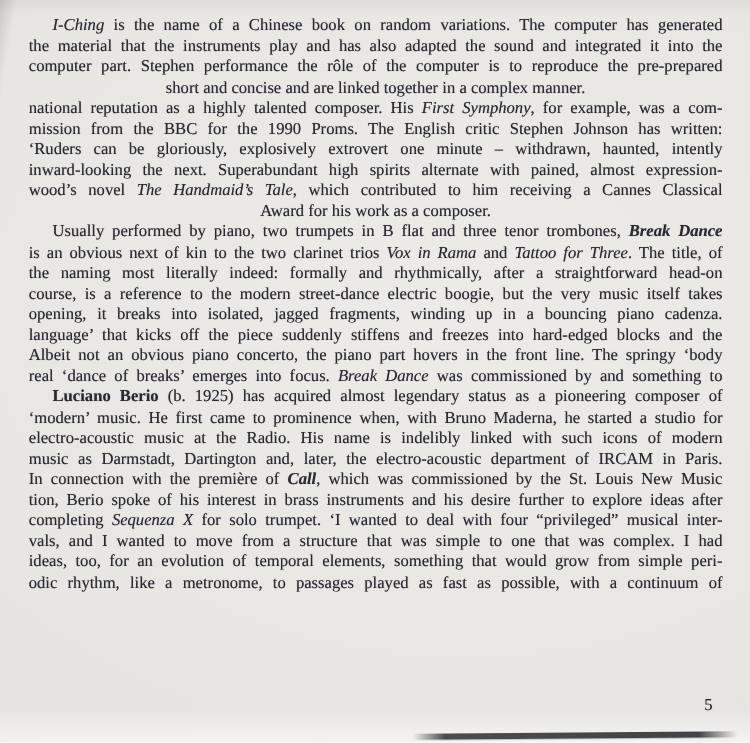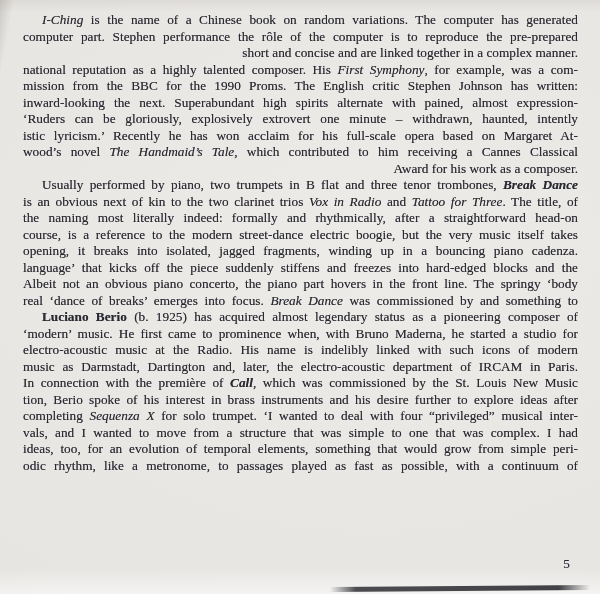--- a/index.html
+++ b/index.html
@@ -12,21 +12,21 @@
       linear-gradient(to bottom, rgba(120,115,108,0.10) 0px, rgba(120,115,108,0) 12px),
       linear-gradient(to top, rgba(255,255,255,0.55) 0px, rgba(255,255,255,0) 26px),
       radial-gradient(130% 95% at 62% 42%, #edebe8 0%, #e8e6e3 60%, #e4e2df 100%);
   }
   .page-text {
     position:absolute; left:23px; top:12px; width:555px;
     font-size:13.3px; line-height:16.5px; color:#2a2a32;
     text-shadow:0 0 0.6px rgba(42,42,52,0.55);
   }
   .para { margin:0; }
-  .line { text-align:right; white-space:normal; }
+  .line { text-align:center; white-space:normal; }
   .line.just { text-align:justify; text-align-last:justify; }
   .line.indent { text-indent:19px; }
   .it { font-style:italic; }
   .bd { font-weight:bold; }
   .bi { font-weight:bold; font-style:italic; }
   .page-number {
     position:absolute; top:556px; right:30px;
     font-size:13.3px; color:#2a2a32;
     text-shadow:0 0 0.6px rgba(42,42,52,0.55);
   }
@@ -36,35 +36,35 @@
     transform:rotate(-0.45deg); filter:blur(0.5px);
   }
 </style>
 </head>
 <body>
 
 <div class="scan">
   <div class="page-text" style="color: rgb(42, 42, 50);">
       <div class="para">
         <div class="line just indent"><span class="it">I-Ching</span><span> is the name of a Chinese book on random variations. The computer has generated</span></div>
+        <div class="line just"><span>the material that the instruments play and has also adapted the sound and integrated it into the</span></div>
         <div class="line just"><span>computer part. Stephen performance the rôle of the computer is to reproduce the pre-prepared</span></div>
         <div class="line"><span>short and concise and are linked together in a complex manner.</span></div>
       </div>
       <div class="para">
         <div class="line just"><span>national reputation as a highly talented composer. His </span><span class="it">First Symphony</span><span>, for example, was a com-</span></div>
         <div class="line just"><span>mission from the BBC for the 1990 Proms. The English critic Stephen Johnson has written:</span></div>
+        <div class="line just"><span>‘Ruders can be gloriously, explosively extrovert one minute – withdrawn, haunted, intently</span></div>
         <div class="line just"><span>inward-looking the next. Superabundant high spirits alternate with pained, almost expression-</span></div>
-        <div class="line just"><span>‘Ruders can be gloriously, explosively extrovert one minute – withdrawn, haunted, intently</span></div>
-        <div class="line just"><span>istic lyricism.’ Recently he has won acclaim for his full-scale opera based on Margaret At-</span></div>
         <div class="line just"><span>wood’s novel </span><span class="it">The Handmaid’s Tale</span><span>, which contributed to him receiving a Cannes Classical</span></div>
         <div class="line"><span>Award for his work as a composer.</span></div>
       </div>
       <div class="para">
         <div class="line just indent"><span>Usually performed by piano, two trumpets in B flat and three tenor trombones, </span><span class="bi">Break Dance</span></div>
-        <div class="line just"><span>is an obvious next of kin to the two clarinet trios </span><span class="it">Vox in Radio</span><span> and </span><span class="it">Tattoo for Three</span><span>. The title, of</span></div>
+        <div class="line just"><span>is an obvious next of kin to the two clarinet trios </span><span class="it">Vox in Rama</span><span> and </span><span class="it">Tattoo for Three</span><span>. The title, of</span></div>
         <div class="line just"><span>the naming most literally indeed: formally and rhythmically, after a straightforward head-on</span></div>
         <div class="line just"><span>course, is a reference to the modern street-dance electric boogie, but the very music itself takes</span></div>
         <div class="line just"><span>opening, it breaks into isolated, jagged fragments, winding up in a bouncing piano cadenza.</span></div>
         <div class="line just"><span>language’ that kicks off the piece suddenly stiffens and freezes into hard-edged blocks and the</span></div>
         <div class="line just"><span>Albeit not an obvious piano concerto, the piano part hovers in the front line. The springy ‘body</span></div>
         <div class="line just"><span>real ‘dance of breaks’ emerges into focus. </span><span class="it">Break Dance</span><span> was commissioned by and something to</span></div>
       </div>
       <div class="para">
         <div class="line just indent"><span class="bd">Luciano Berio</span><span> (b. 1925) has acquired almost legendary status as a pioneering composer of</span></div>
         <div class="line just"><span>‘modern’ music. He first came to prominence when, with Bruno Maderna, he started a studio for</span></div>

